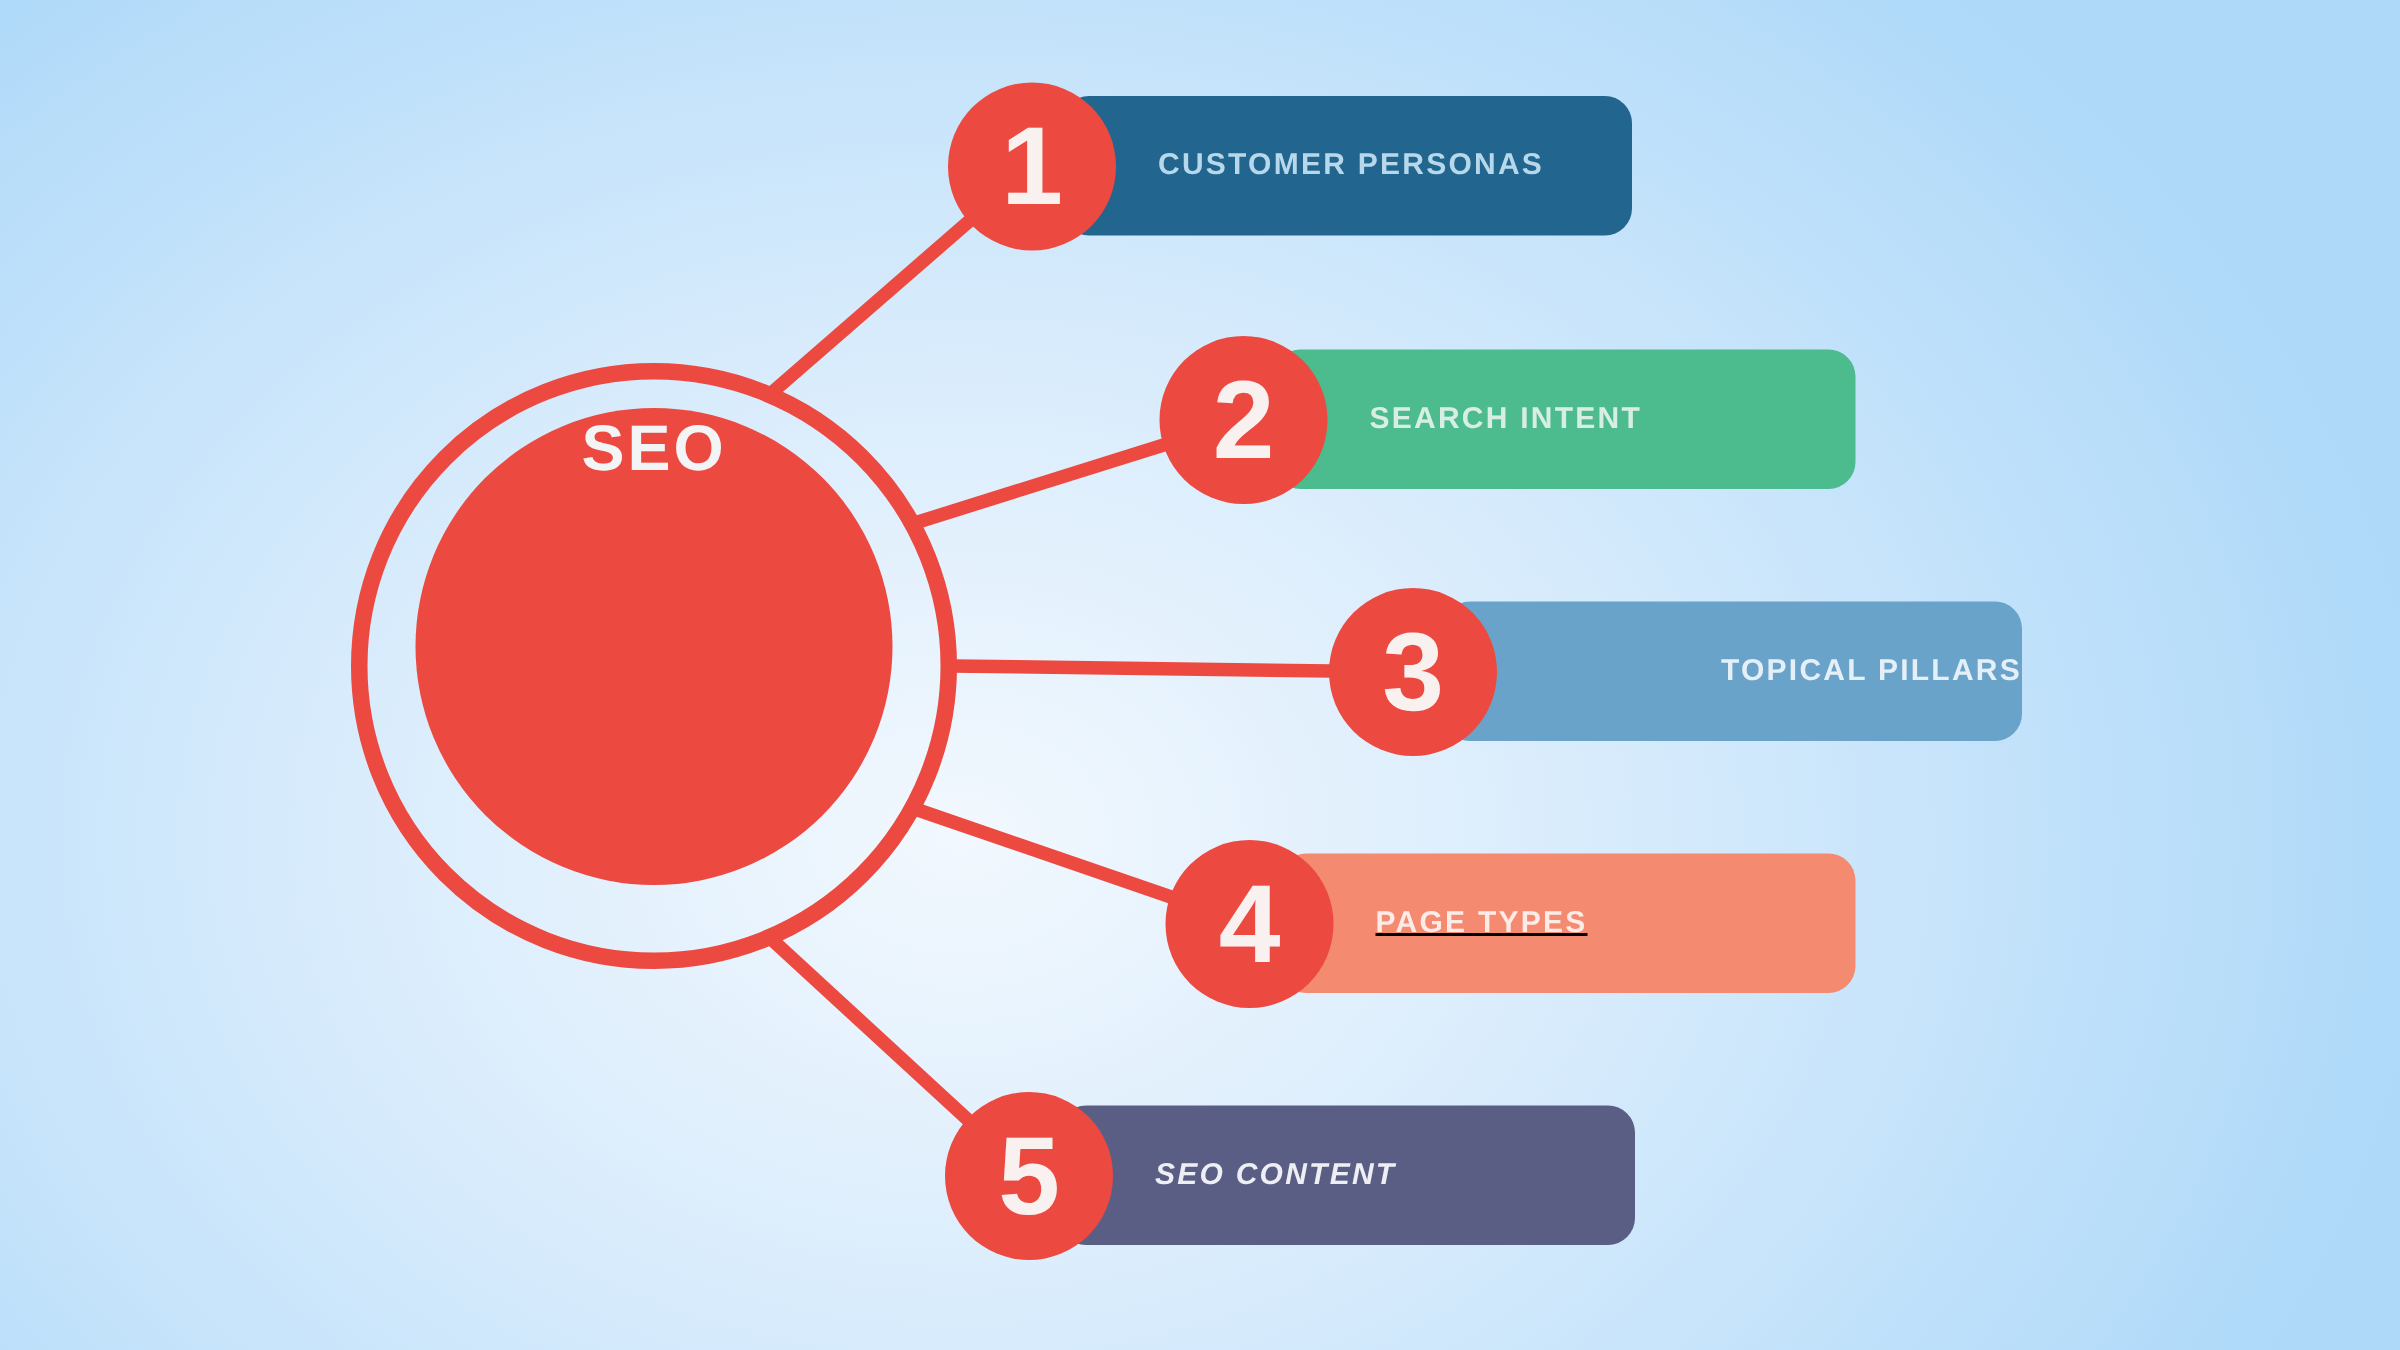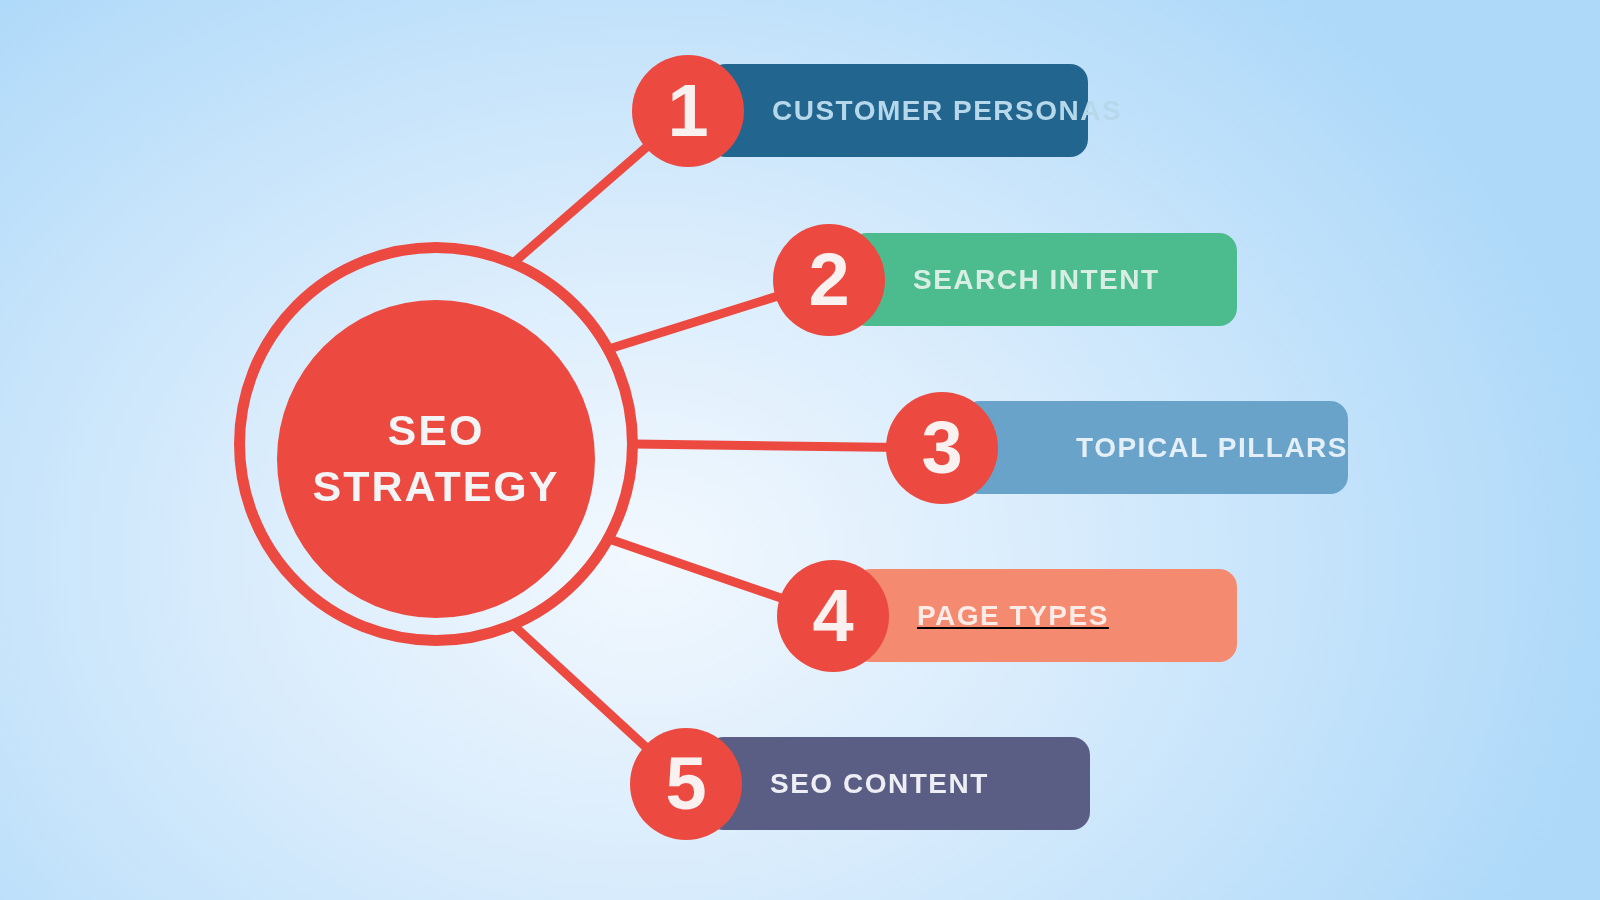--- a/index.html
+++ b/index.html
@@ -15,37 +15,37 @@
   .connector-layer { position: absolute; left: 0; top: 0; z-index: 1; }
   .connector { stroke: #ec4941; stroke-width: 9; fill: none; }
 
   
   .hub-ring {
     position: absolute; left: 234px; top: 242px; width: 404px; height: 404px;
     box-sizing: border-box; border: 11px solid #ec4941; border-radius: 50%;
     z-index: 2;
   }
   .hub-circle {
-    position: absolute; left: 277px; top: 300px; width: 318px; height: 318px;
+    position: absolute; left: 277px; top: 272px; width: 318px; height: 318px;
     border-radius: 50%; background: #ec4941; z-index: 3;
-    display: flex; align-items: center; justify-content: center; text-align: center;
+    display: flex; justify-content: center; text-align: center;
   }
   .hub-title {
     color: #f3f4f6; font-size: 43px; font-weight: bold;
     letter-spacing: 2px; line-height: 1.3;
   }
 
   
   .row { position: absolute; height: 93px; z-index: 2; }
   .bar {
     position: absolute; left: 0; top: 0; right: 0; height: 93px;
     border-radius: 18px; display: flex; align-items: center;
     padding-left: 64px; box-sizing: border-box; z-index: 2;
   }
-  .bar-label { font-size: 28px; font-weight: bold; letter-spacing: 1.5px; white-space: nowrap; }
+  .bar-label { font-size: 20px; font-weight: bold; letter-spacing: 1.5px; white-space: nowrap; }
   .badge {
     position: absolute; left: -76px; top: -9px; width: 112px; height: 112px;
     border-radius: 50%; background: #ec4941; z-index: 3;
     display: flex; align-items: center; justify-content: center;
   }
   .badge-number { color: #f8f1ef; font-size: 74px; font-weight: bold; line-height: 1; }
 
   .row-1 { left: 708px; top: 64px;  width: 380px; }
   .row-2 { left: 849px; top: 233px; width: 388px; }
   .row-3 { left: 962px; top: 401px; width: 386px; }
@@ -63,21 +63,20 @@
     <line class="connector" x1="634" y1="444" x2="942" y2="448" style="stroke: rgb(236, 73, 65);"></line>
     <line class="connector" x1="612" y1="540" x2="833" y2="616" style="stroke: rgb(236, 73, 65);"></line>
     <line class="connector" x1="512" y1="624" x2="686" y2="784" style="stroke: rgb(236, 73, 65);"></line>
   </svg>
 
   <div class="hub-ring" style="border-color: rgb(236, 73, 65);"></div>
 
   <div class="hub-circle" style="background-color: rgb(236, 73, 65);">
     <div class="hub-title" style="color: rgb(243, 244, 246);">
       <div>SEO</div>
-      <div>STRATEGY</div>
     </div>
   </div>
 
   <div class="row row-1">
     <div class="bar" style="background-color: rgb(34, 102, 144);">
       <span class="bar-label" style="color: rgb(183, 216, 234);">CUSTOMER PERSONAS</span>
     </div>
     <div class="badge" style="background-color: rgb(236, 73, 65);">
       <span class="badge-number" style="color: rgb(248, 241, 239);">1</span>
     </div>
@@ -105,20 +104,20 @@
     <div class="bar" style="background-color: rgb(244, 138, 112); text-decoration: underline;">
       <span class="bar-label" style="color: rgb(252, 235, 230);">PAGE TYPES</span>
     </div>
     <div class="badge" style="background-color: rgb(236, 73, 65);">
       <span class="badge-number" style="color: rgb(248, 241, 239);">4</span>
     </div>
   </div>
 
   <div class="row row-5">
     <div class="bar" style="background-color: rgb(91, 94, 132);">
-      <span class="bar-label" style="color: rgb(238, 238, 245);">SEO CONTENT</span>
+      <span class="bar-label" style="color: rgb(238, 238, 245); font-style: italic;">SEO CONTENT</span>
     </div>
     <div class="badge" style="background-color: rgb(236, 73, 65);">
       <span class="badge-number" style="color: rgb(248, 241, 239);">5</span>
     </div>
   </div>
 
 </div>
 
 </body></html>

